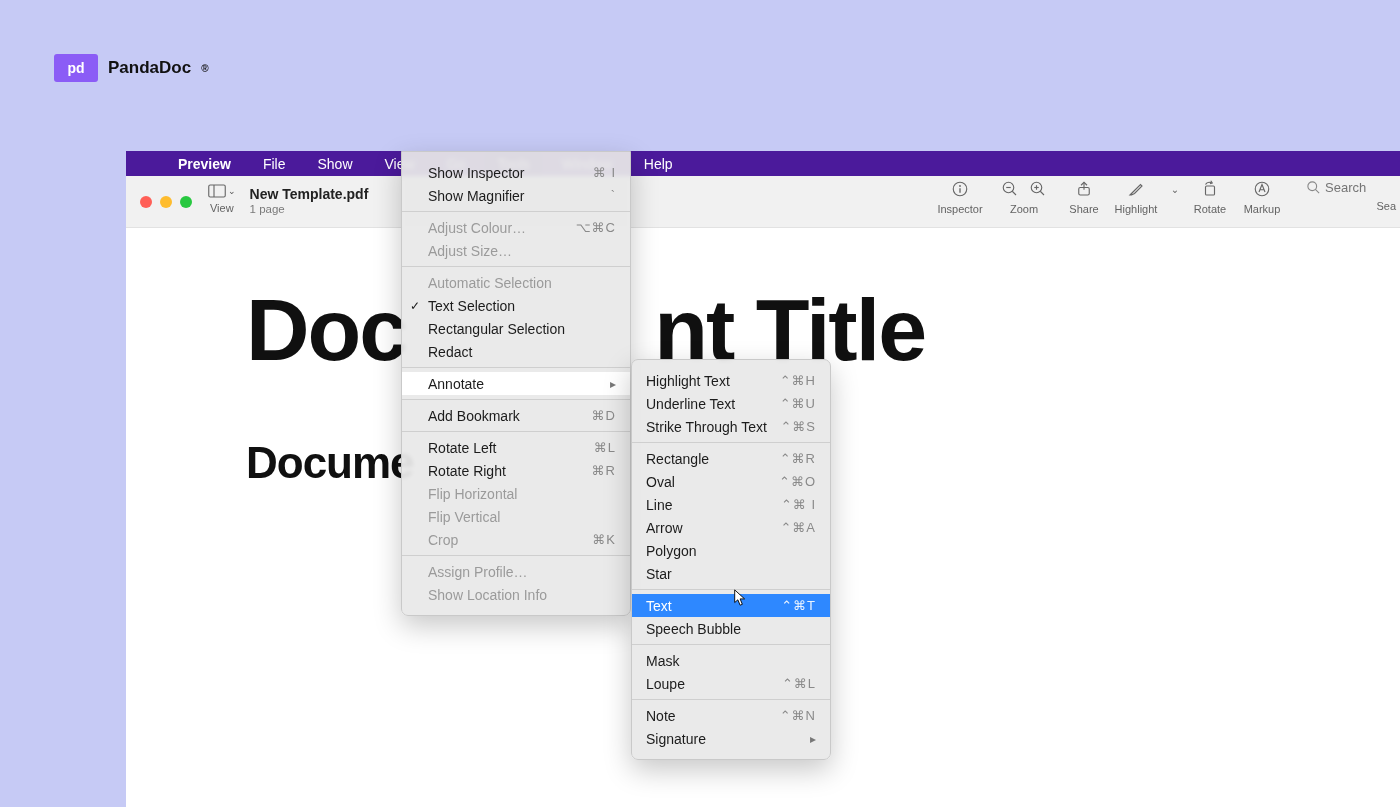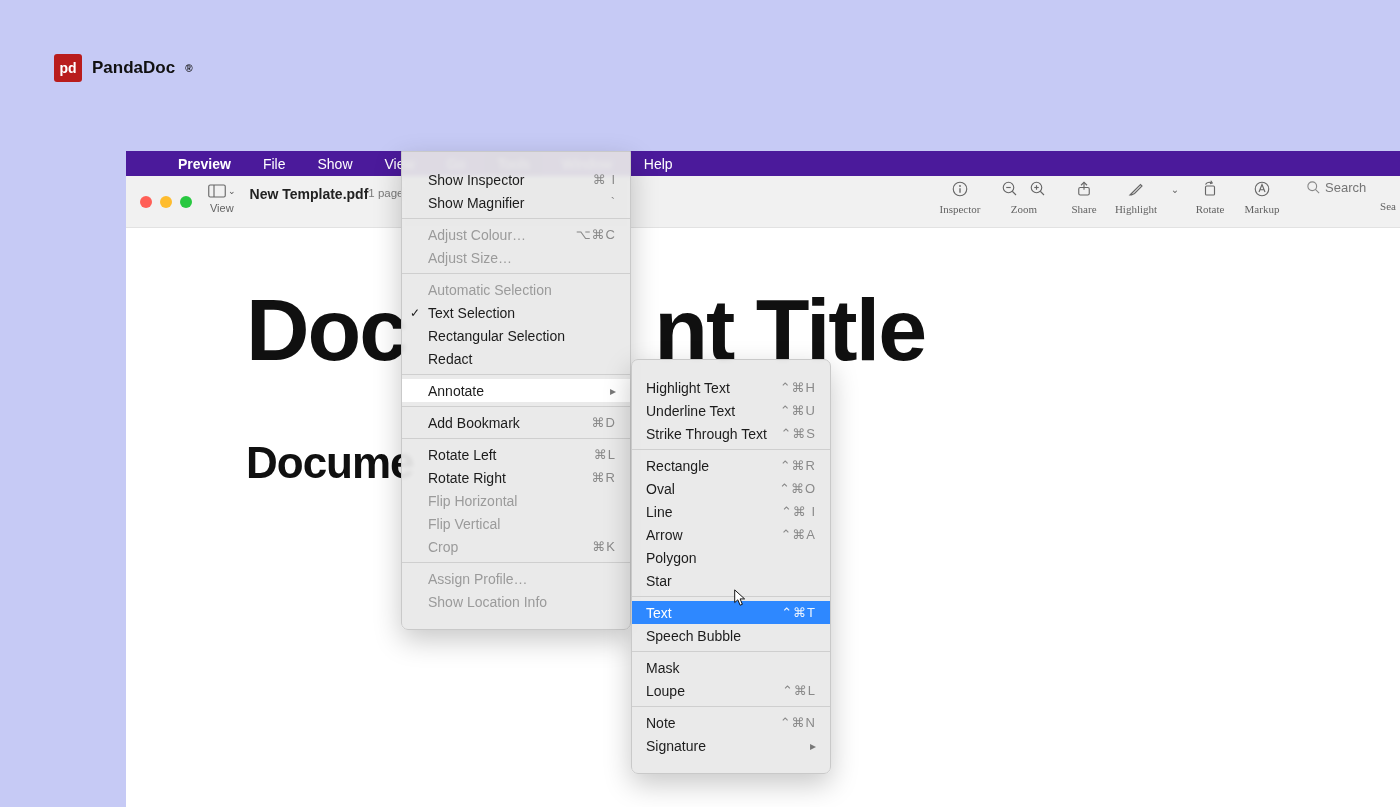--- a/index.html
+++ b/index.html
@@ -11,21 +11,21 @@
     overflow: hidden;
     position: relative;
   }
   .brand {
     position: absolute;
     left: 54px; top: 54px;
     display: flex; align-items: center; gap: 10px;
     font-weight: 600; font-size: 17px; color: #111;
   }
   .brand-logo {
-    width: 28px; height: 28px; background:#b91c1c; color:#fff;
+    width: 44px; height: 28px; background:#8b5cf6; color:#fff;
     display:flex;align-items:center;justify-content:center;
     font-size:14px; font-weight:700; border-radius:3px;
   }
   .window {
     position: absolute;
     left: 126px; top: 151px; right: 0; bottom: 0;
     background: #fff;
   }
   .menubar {
     height: 25px;
@@ -47,28 +47,28 @@
     padding: 6px 14px 0 14px;
     position: relative;
   }
   .traffic { display:flex; gap:8px; margin-top: 14px; margin-right: 16px;}
   .dot { width:12px;height:12px;border-radius:50%; }
   .dot.red{background:#ff5f57;} .dot.yellow{background:#febc2e;} .dot.green{background:#28c840;}
   .view-ctrl { display:flex; flex-direction:column; align-items:center; margin-top:2px; margin-right:14px;}
   .view-ctrl-row { display:flex; align-items:center; gap:2px; color:#555; font-size:14px;}
   .view-ctrl-row svg { width:18px;height:14px; }
   .view-label { font-size:11px; color:#636363; margin-top:4px;}
-  .doc-title { display:flex; flex-direction:row; margin-top:4px;}
+  .doc-title { display:flex; flex-direction:column; margin-top:4px;}
   .doc-title-main { font-weight:700; font-size:14px; color:#222;}
   .doc-title-sub { font-size:11.5px; color:#7a7a7a; margin-top:1px;}
   .tool-right { position:absolute; right:0; top:4px; display:flex; align-items:flex-start; gap:0; }
   .tool-btn { display:flex; flex-direction:column; align-items:center; width:56px; color:#555;}
   .tool-btn.small { width:48px;}
   .tool-btn svg { width:20px; height:18px; }
-  .tool-btn-label { font-size:11px; color:#636363; margin-top:5px;font-family:Liberation Serif, serif;}
+  .tool-btn-label { font-size:11px; color:#636363; margin-top:5px;}
   .tool-btn.chev { width:22px; }
   .search-box { display:flex; align-items:center; margin-left:8px; margin-top:0; color:#8a8a8a;}
   .search-box svg{width:15px;height:15px;margin-right:4px;}
   .search-box input { border:none; background:transparent; font-size:13px; color:#555; width:80px; outline:none;}
   .canvas {
     position: relative;
     padding: 58px 0 0 120px;
     width: 100%;
   }
   .big-title {
@@ -89,21 +89,21 @@
     color: #101010;
   }
   
   .menu {
     position: absolute;
     background: #e9e9e9ee;
     backdrop-filter: blur(2px);
     border: 1px solid #c9c9c9;
     border-radius: 7px;
     box-shadow: 0 10px 28px rgba(0,0,0,.22);
-    padding: 16px 0;
+    padding: 9px 0;
     font-size: 14px;
     color: #1c1c1c;
   }
   .menu.tools { left: 275px; top: 0; width: 230px; border-top-left-radius:0; border-top-right-radius:0;}
   .menu.sub   { left: 505px; top: 208px; width: 200px; }
   .mi {
     display:flex; align-items:center; justify-content:space-between;
     padding: 3.5px 14px 3.5px 26px;
     position: relative;
     white-space: nowrap;

